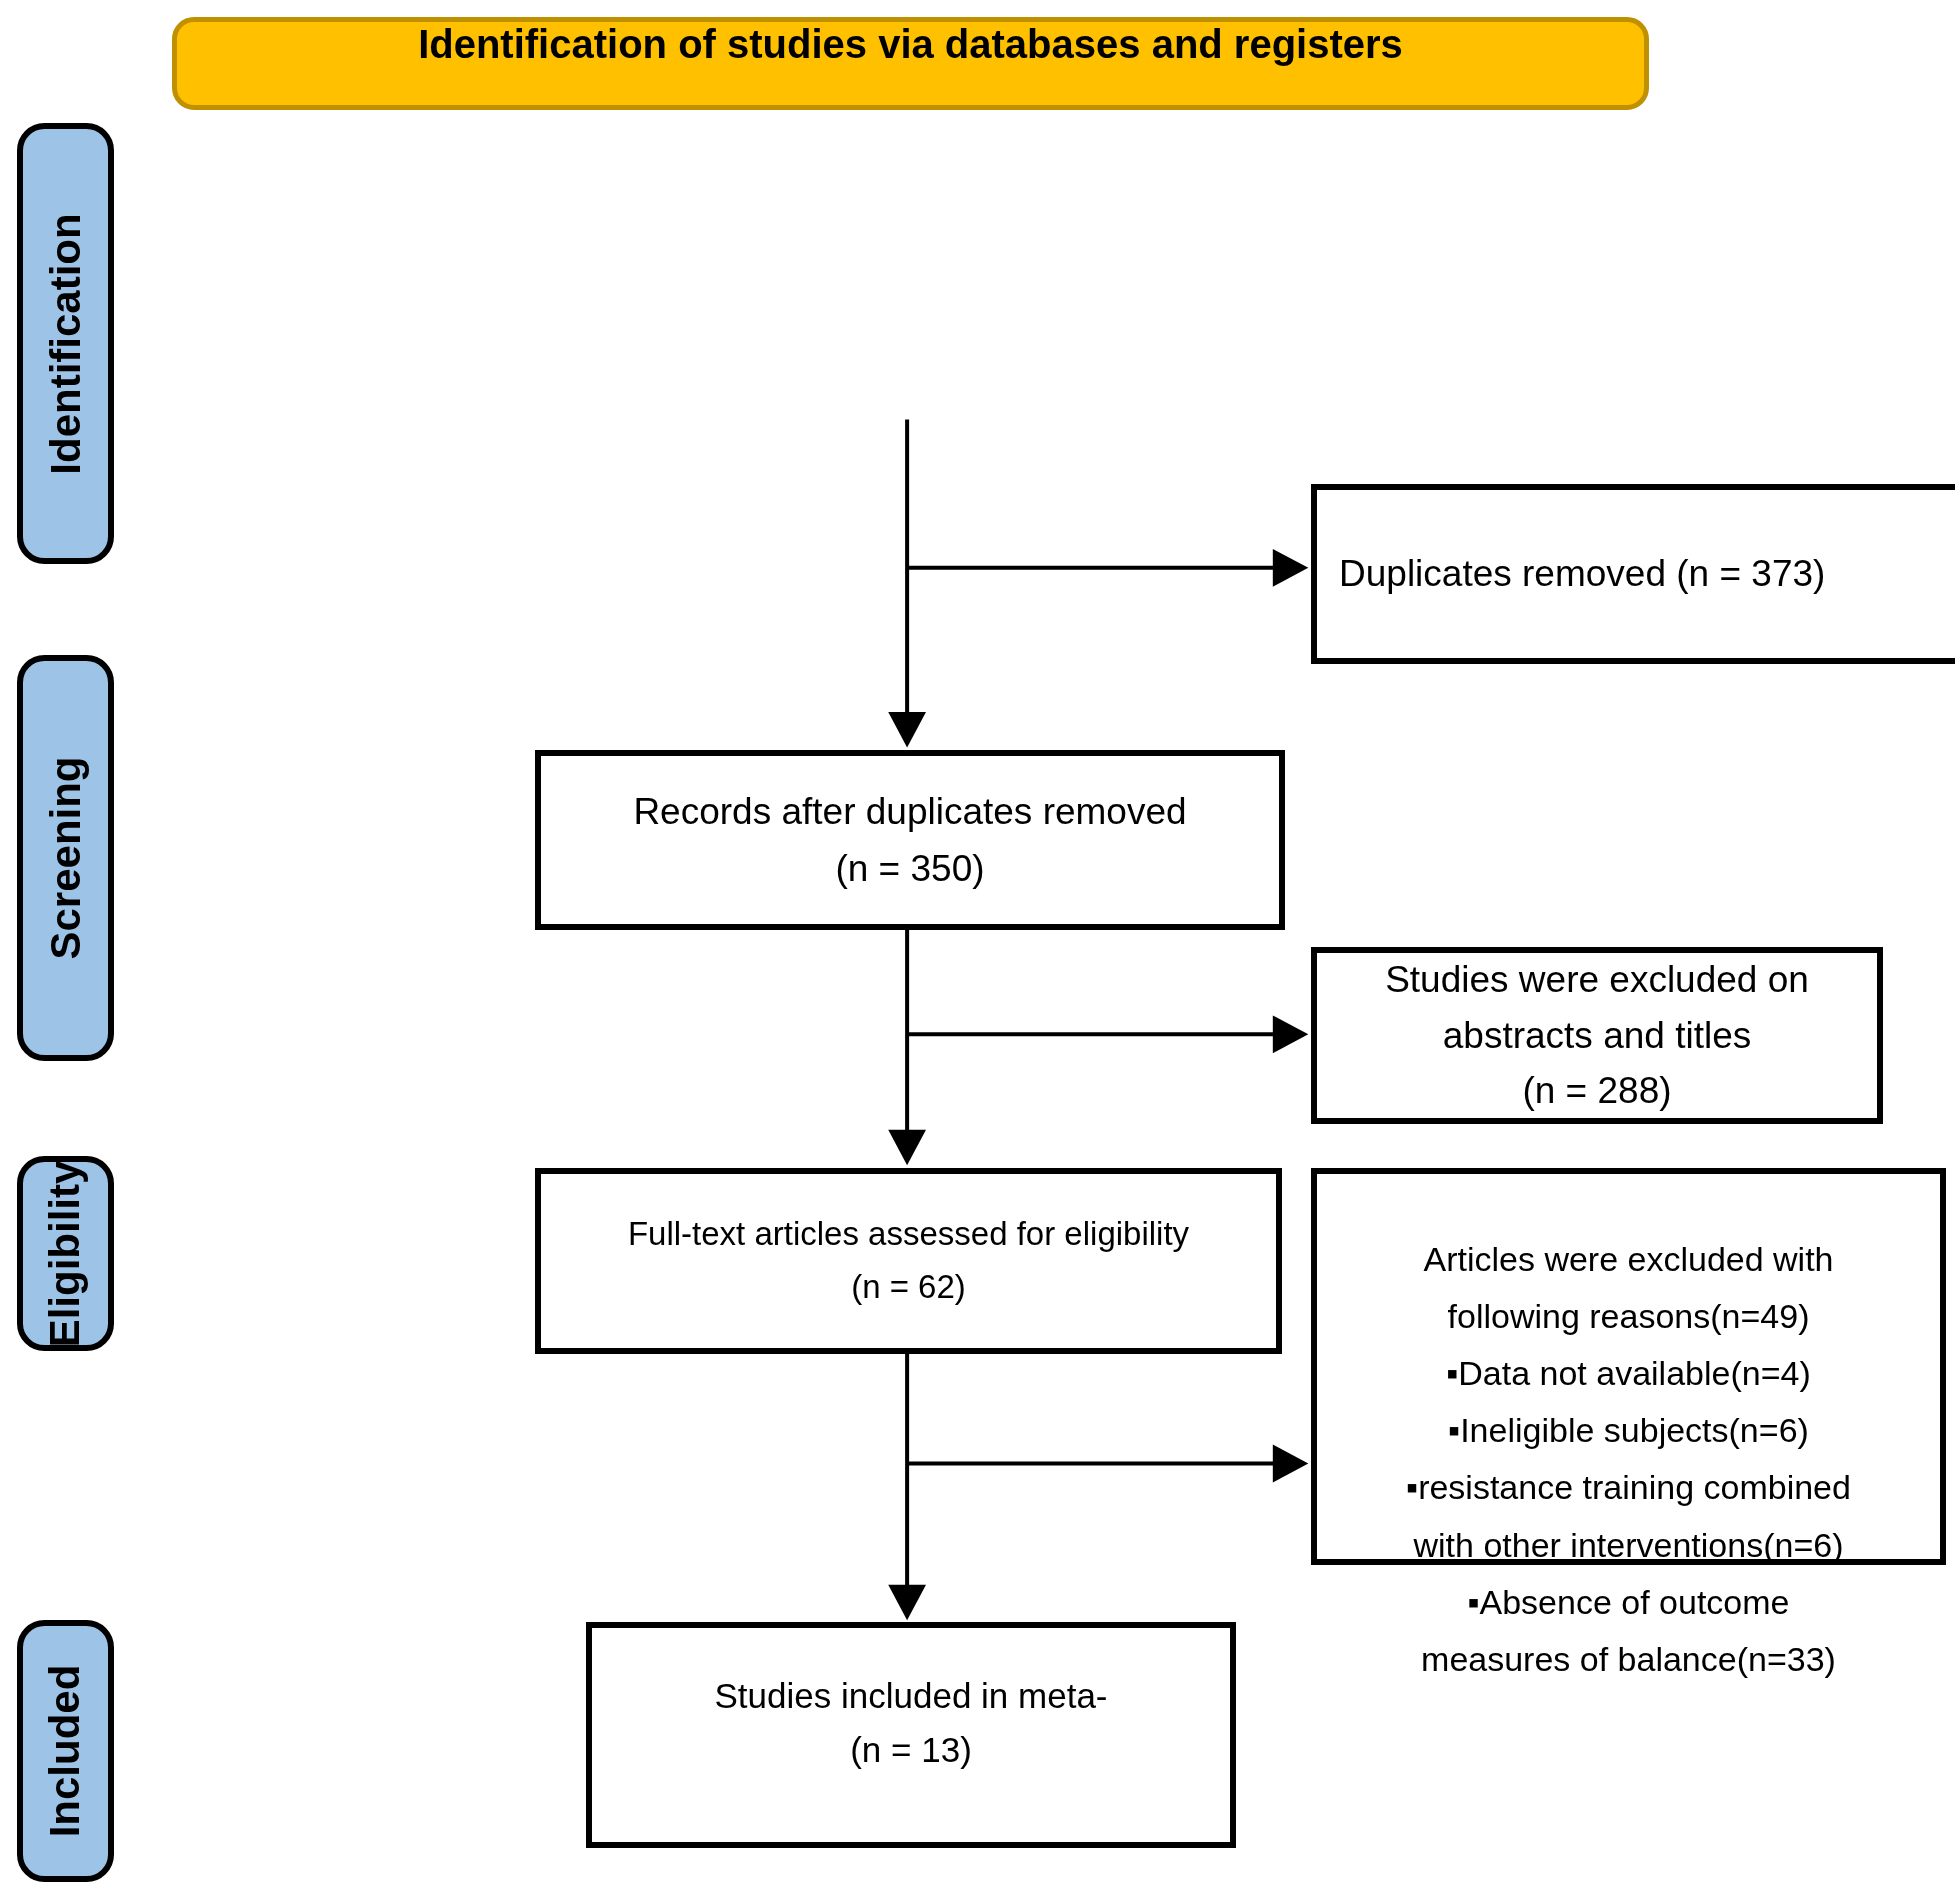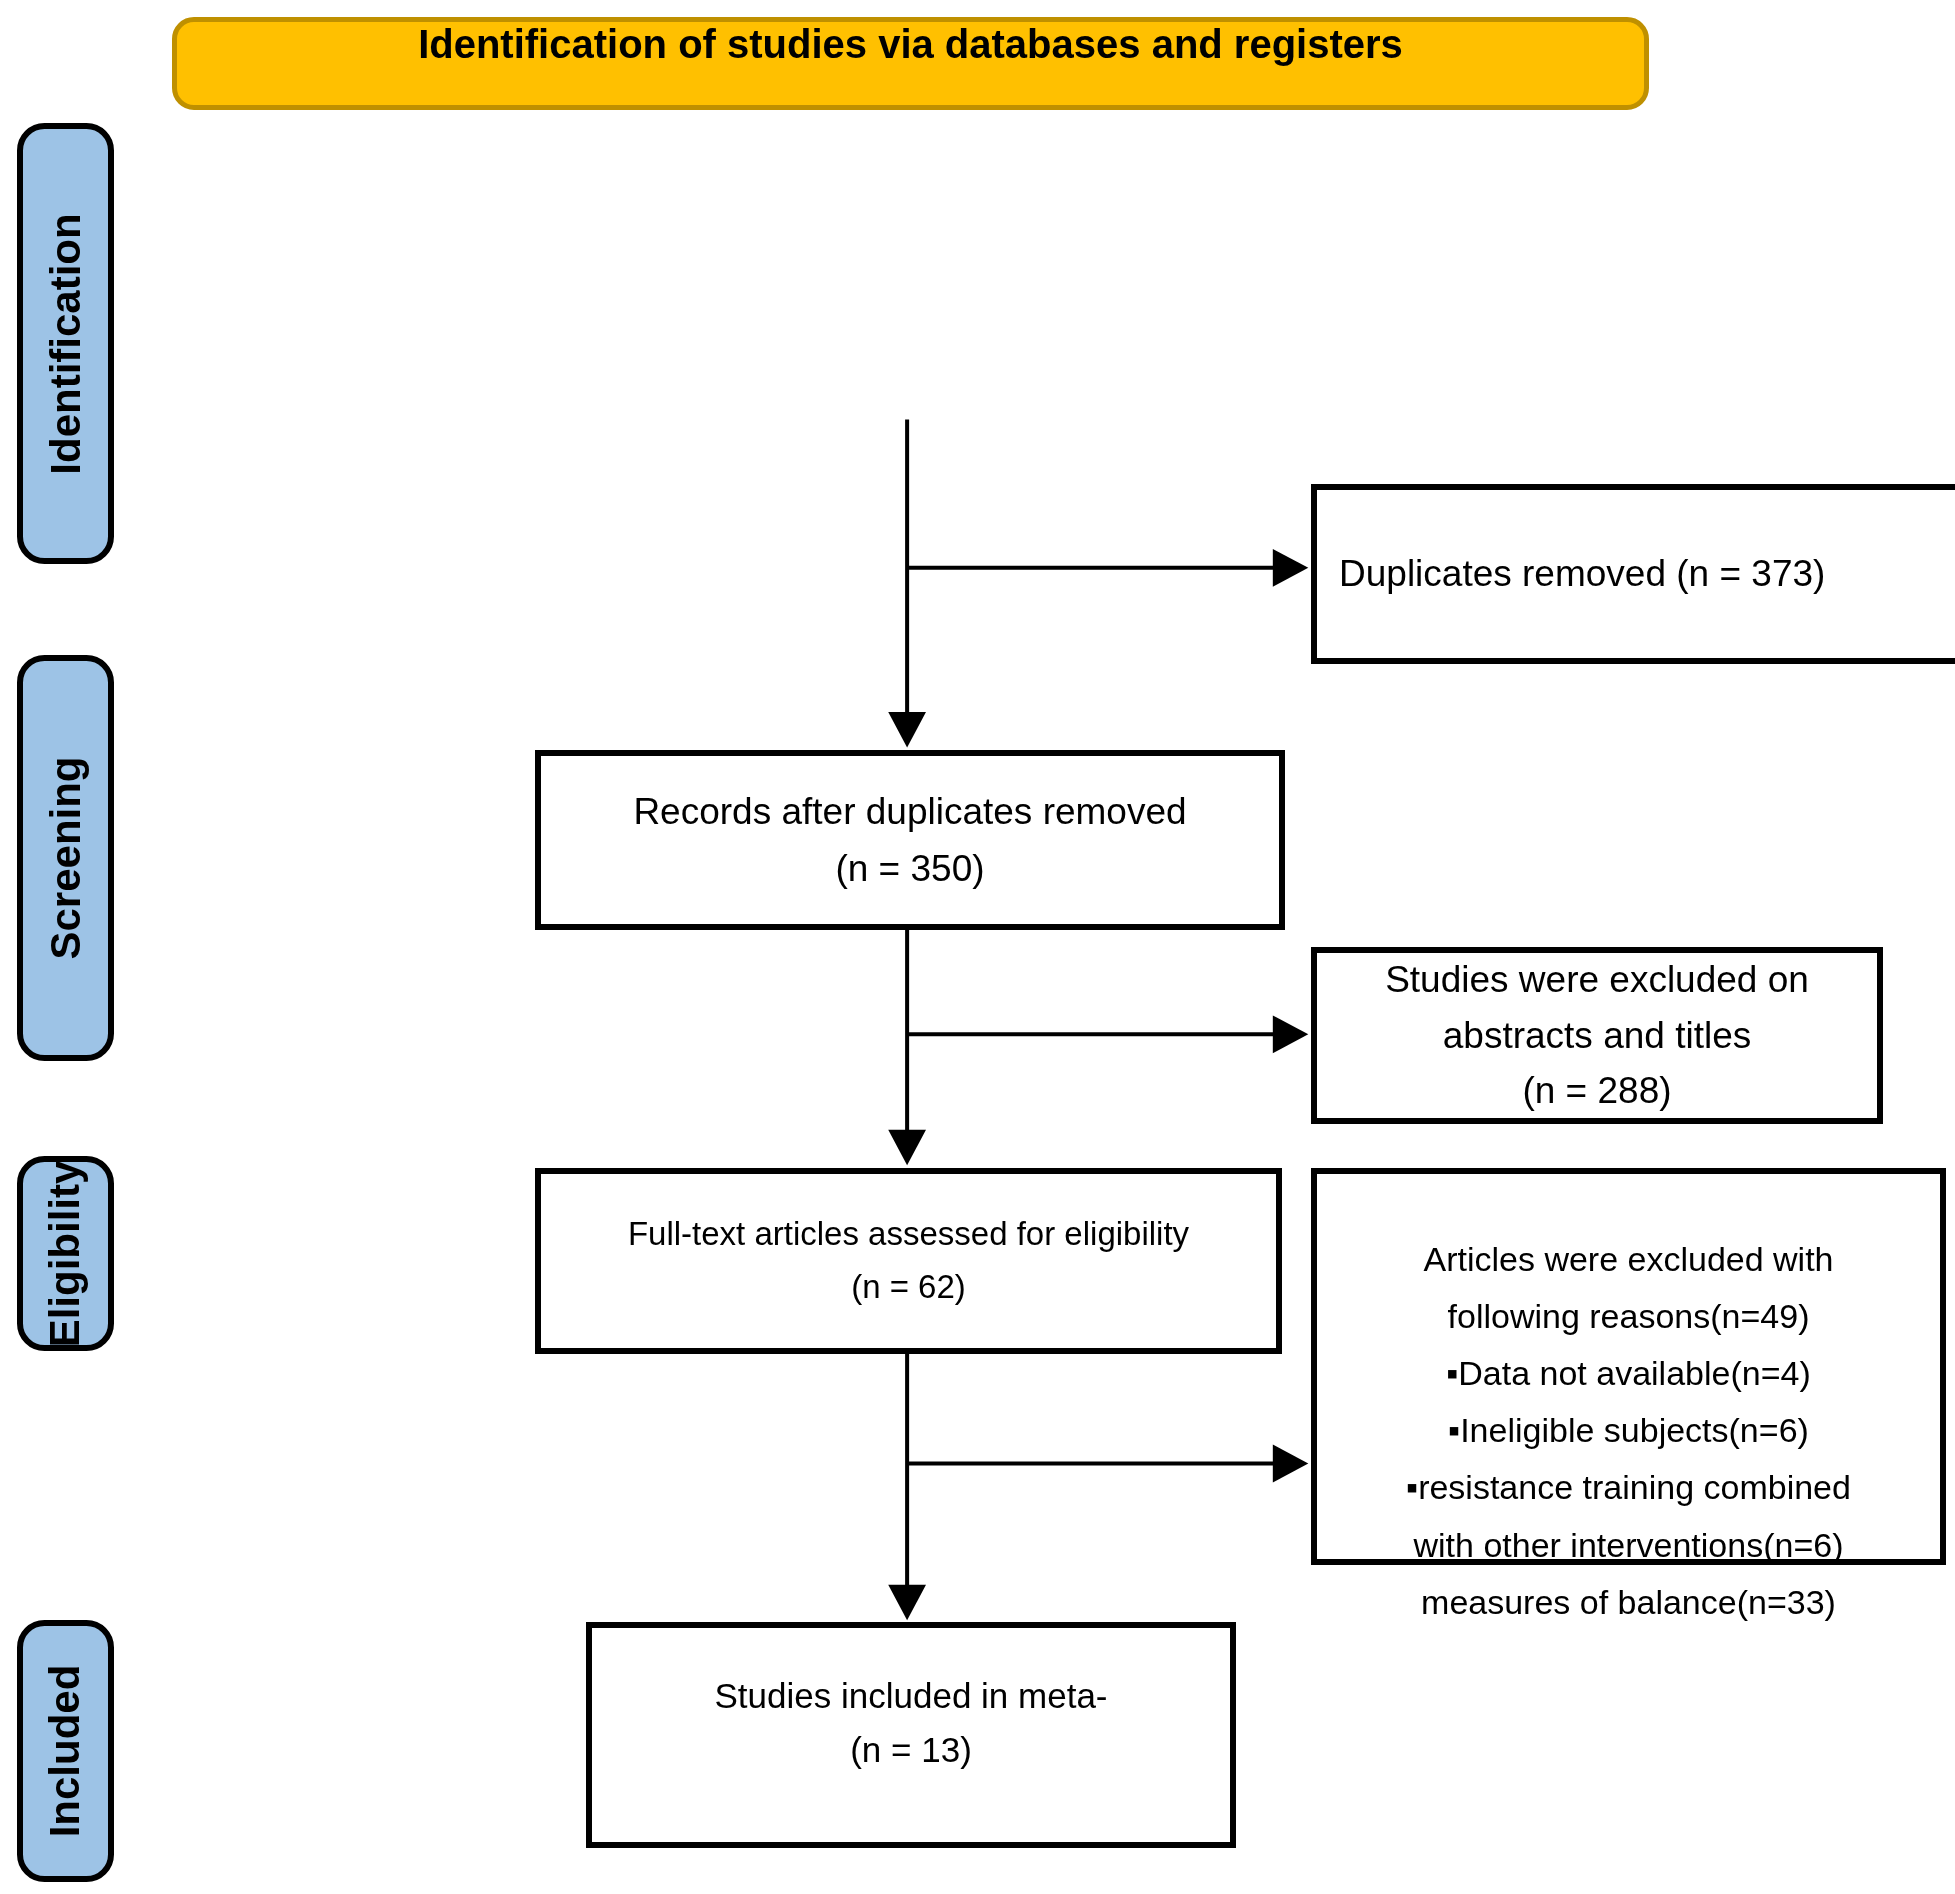--- a/index.html
+++ b/index.html
@@ -134,20 +134,21 @@
     <div>(n = 62)</div>
   </div>
 
   <div class="fbox b6">
     <div>Articles were excluded with</div>
     <div>following reasons(n=49)</div>
     <div>▪Data not available(n=4)</div>
     <div>▪Ineligible subjects(n=6)</div>
     <div>▪resistance training combined</div>
     <div>with other interventions(n=6)</div>
+    <div>▪Absence of outcome</div>
     <div>measures of balance(n=33)</div>
   </div>
 
   <div class="fbox b7">
     <div>Studies included in meta-</div>
     <div>(n = 13)</div>
   </div>
 
 </div>
 

